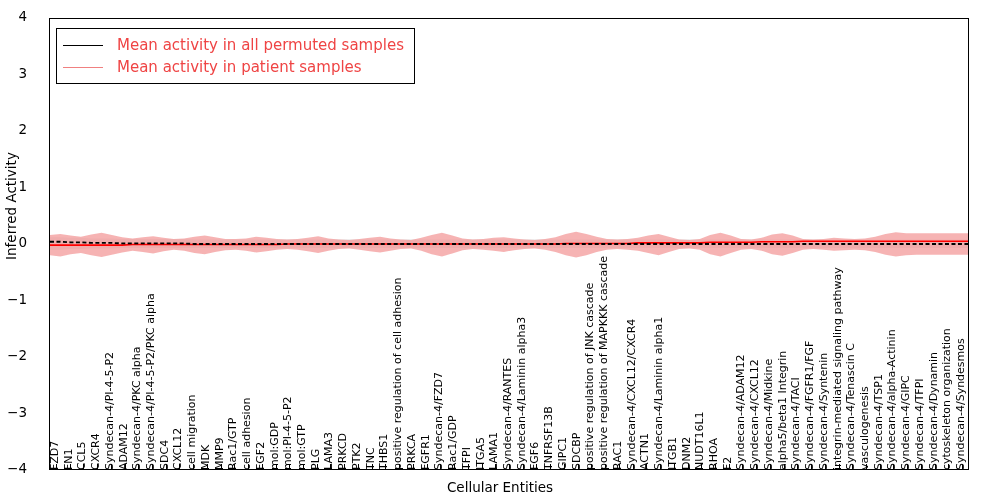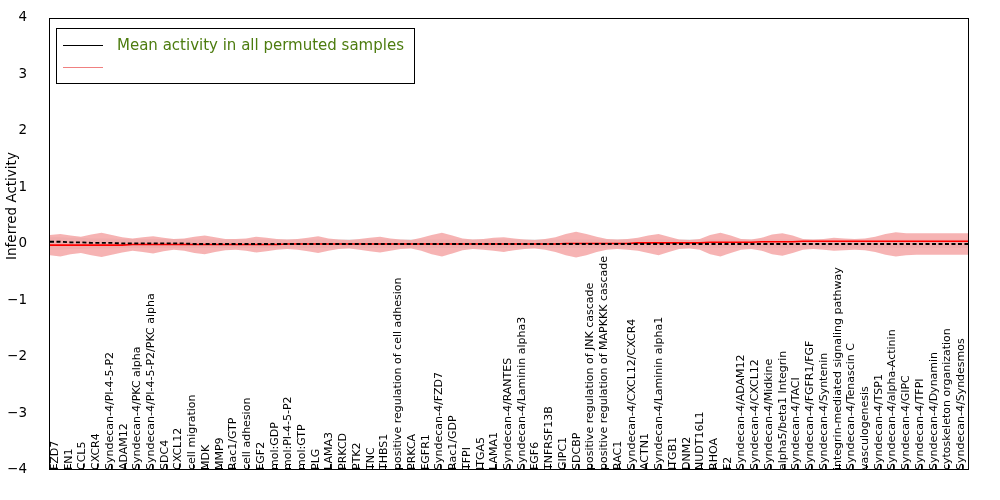--- a/index.html
+++ b/index.html
@@ -50,21 +50,21 @@
 
   
   #legend{
     position:absolute;left:56px;top:28px;
     border:1px solid #000;background:#fff;
     padding:5px 10px 5px 6px;
   }
   .legrow{display:flex;align-items:center;height:22px;}
   .legline{width:40px;height:0;border-top:1.6px solid #000;margin-right:14px;}
   .legline.red{border-top-color:#f08080;}
-  .legtxt{font-size:15px;color:#4d7c0f;white-space:nowrap;}
+  .legtxt{font-size:15px;color:#ef4444;white-space:nowrap;}
 </style>
 </head>
 <body>
 
 <div id="root">
 
 
   <div id="ylabel">Inferred Activity</div>
 
   <div id="yticks-host">
@@ -245,24 +245,26 @@
       <div class="xtl" style="left: 870.015px; bottom: 30px;">vasculogenesis</div>
       <div class="xtl" style="left: 883.746px; bottom: 30px;">Syndecan-4/TSP1</div>
       <div class="xtl" style="left: 897.478px; bottom: 30px;">Syndecan-4/alpha-Actinin</div>
       <div class="xtl" style="left: 911.209px; bottom: 30px;">Syndecan-4/GIPC</div>
       <div class="xtl" style="left: 924.94px; bottom: 30px;">Syndecan-4/TFPI</div>
       <div class="xtl" style="left: 938.672px; bottom: 30px;">Syndecan-4/Dynamin</div>
       <div class="xtl" style="left: 952.403px; bottom: 30px;">cytoskeleton organization</div>
       <div class="xtl" style="left: 966.134px; bottom: 30px;">Syndecan-4/Syndesmos</div>
     </div>
 
+  <div id="xlabel">Cellular Entities</div>
 
   <div id="legend">
     <div class="legrow">
       <span class="legline"></span>
       <span class="legtxt">Mean activity in all permuted samples</span>
     </div>
     <div class="legrow">
       <span class="legline red"></span>
+      <span class="legtxt">Mean activity in patient samples</span>
     </div>
   </div>
 
 </div>
 
 </body></html>

